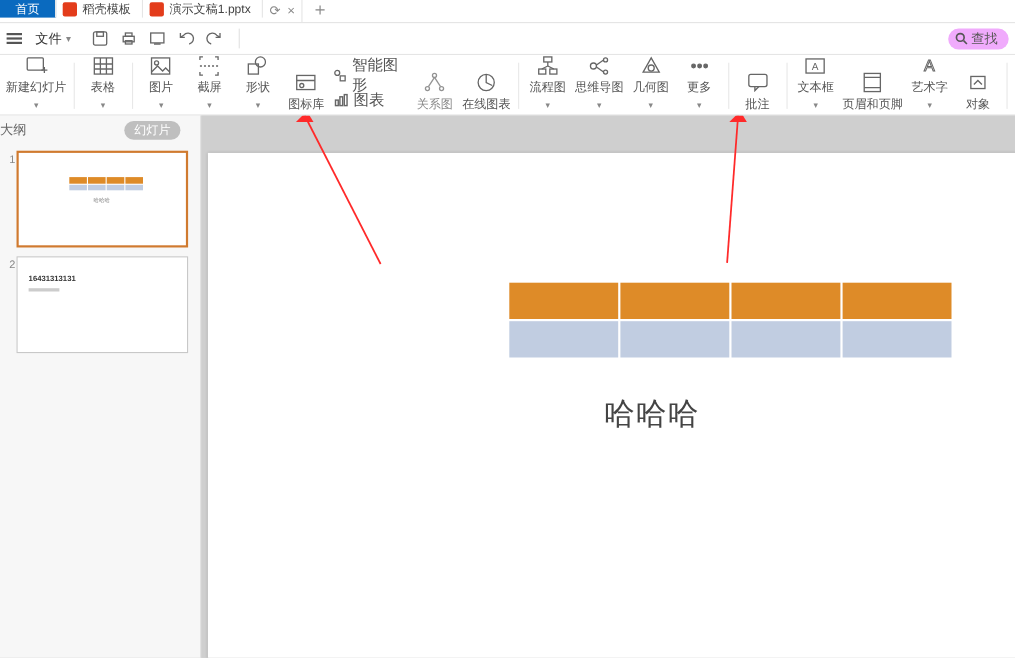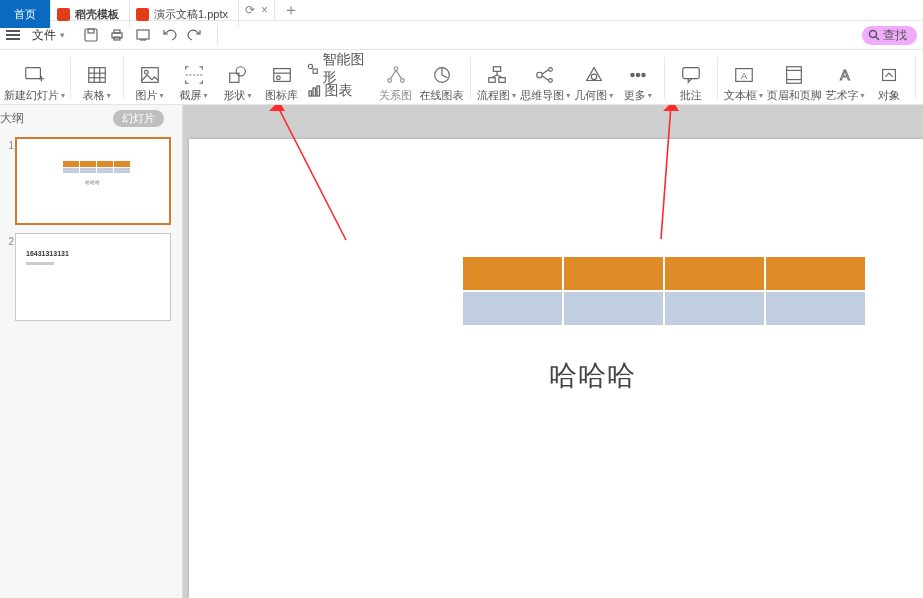--- a/index.html
+++ b/index.html
@@ -14,33 +14,33 @@
 
 .titlebar {
   display: flex; align-items: flex-start;
   height: 20px;
   background: #fff;
   border-bottom: 1px solid #e5e5e5;
   padding-left: 0;
 }
 .titlebar .tab {
   display: flex; align-items: center;
-  height: 28px;
+  height: 16px;
   padding: 0 10px 0 6px;
   border-right: 1px solid #e5e5e5;
   font-size: 11px;
   gap: 5px;
   position: relative;
 }
 .titlebar .tab.home {
   background: #0a6abf;
   color: #fff;
   padding: 0 14px;
 }
-.titlebar .tab.tpls { color: #444; font-weight: bold; }
+.titlebar .tab.tpls { color: #444; }
 .titlebar .tab .icon-square {
   width: 13px; height: 13px;
   background: #e33c1b;
   border-radius: 2px;
   display: inline-block;
   box-sizing: border-box;
 }
 .titlebar .tab.tpls .icon-square { background: #e33c1b; }
 .titlebar .tab.file .icon-square { background: #e33c1b; }
 .titlebar .tab.file { color: #444; }
@@ -100,21 +100,21 @@
   height:52px;background:#fff;
   border-bottom:1px solid #e5e5e5;
   padding:2px 4px 0 4px;
   gap:2px;
 }
 .rbtn{
   display:flex;flex-direction:column;align-items:center;justify-content:flex-end;
   min-width:34px;padding:0 4px 2px 4px;color:#555;gap:3px;
   font-size:11px;line-height:13px;text-align:center;white-space:nowrap;
 }
-.rbtn .lbl{display:flex;align-items:center;gap:2px;}
+.rbtn .lbl{display:flex;align-items:center;gap:2px;flex-direction:column;}
 .rbtn .lbl .caret{font-size:8px;color:#888;}
 .rbtn svg{width:22px;height:22px;fill:none;stroke:#666;stroke-width:1.3;}
 .rbtn.split-vert{min-width:44px;}
 .ribbon .sep{width:1px;height:42px;background:#e8e8e8;margin:0 3px;align-self:center;}
 .ribbon .stack{
   display:flex;flex-direction:column;gap:2px;justify-content:center;
   padding:0 2px;height:48px;
 }
 .ribbon .stack .srow{
   display:flex;align-items:center;gap:4px;font-size:14px;color:#555;

